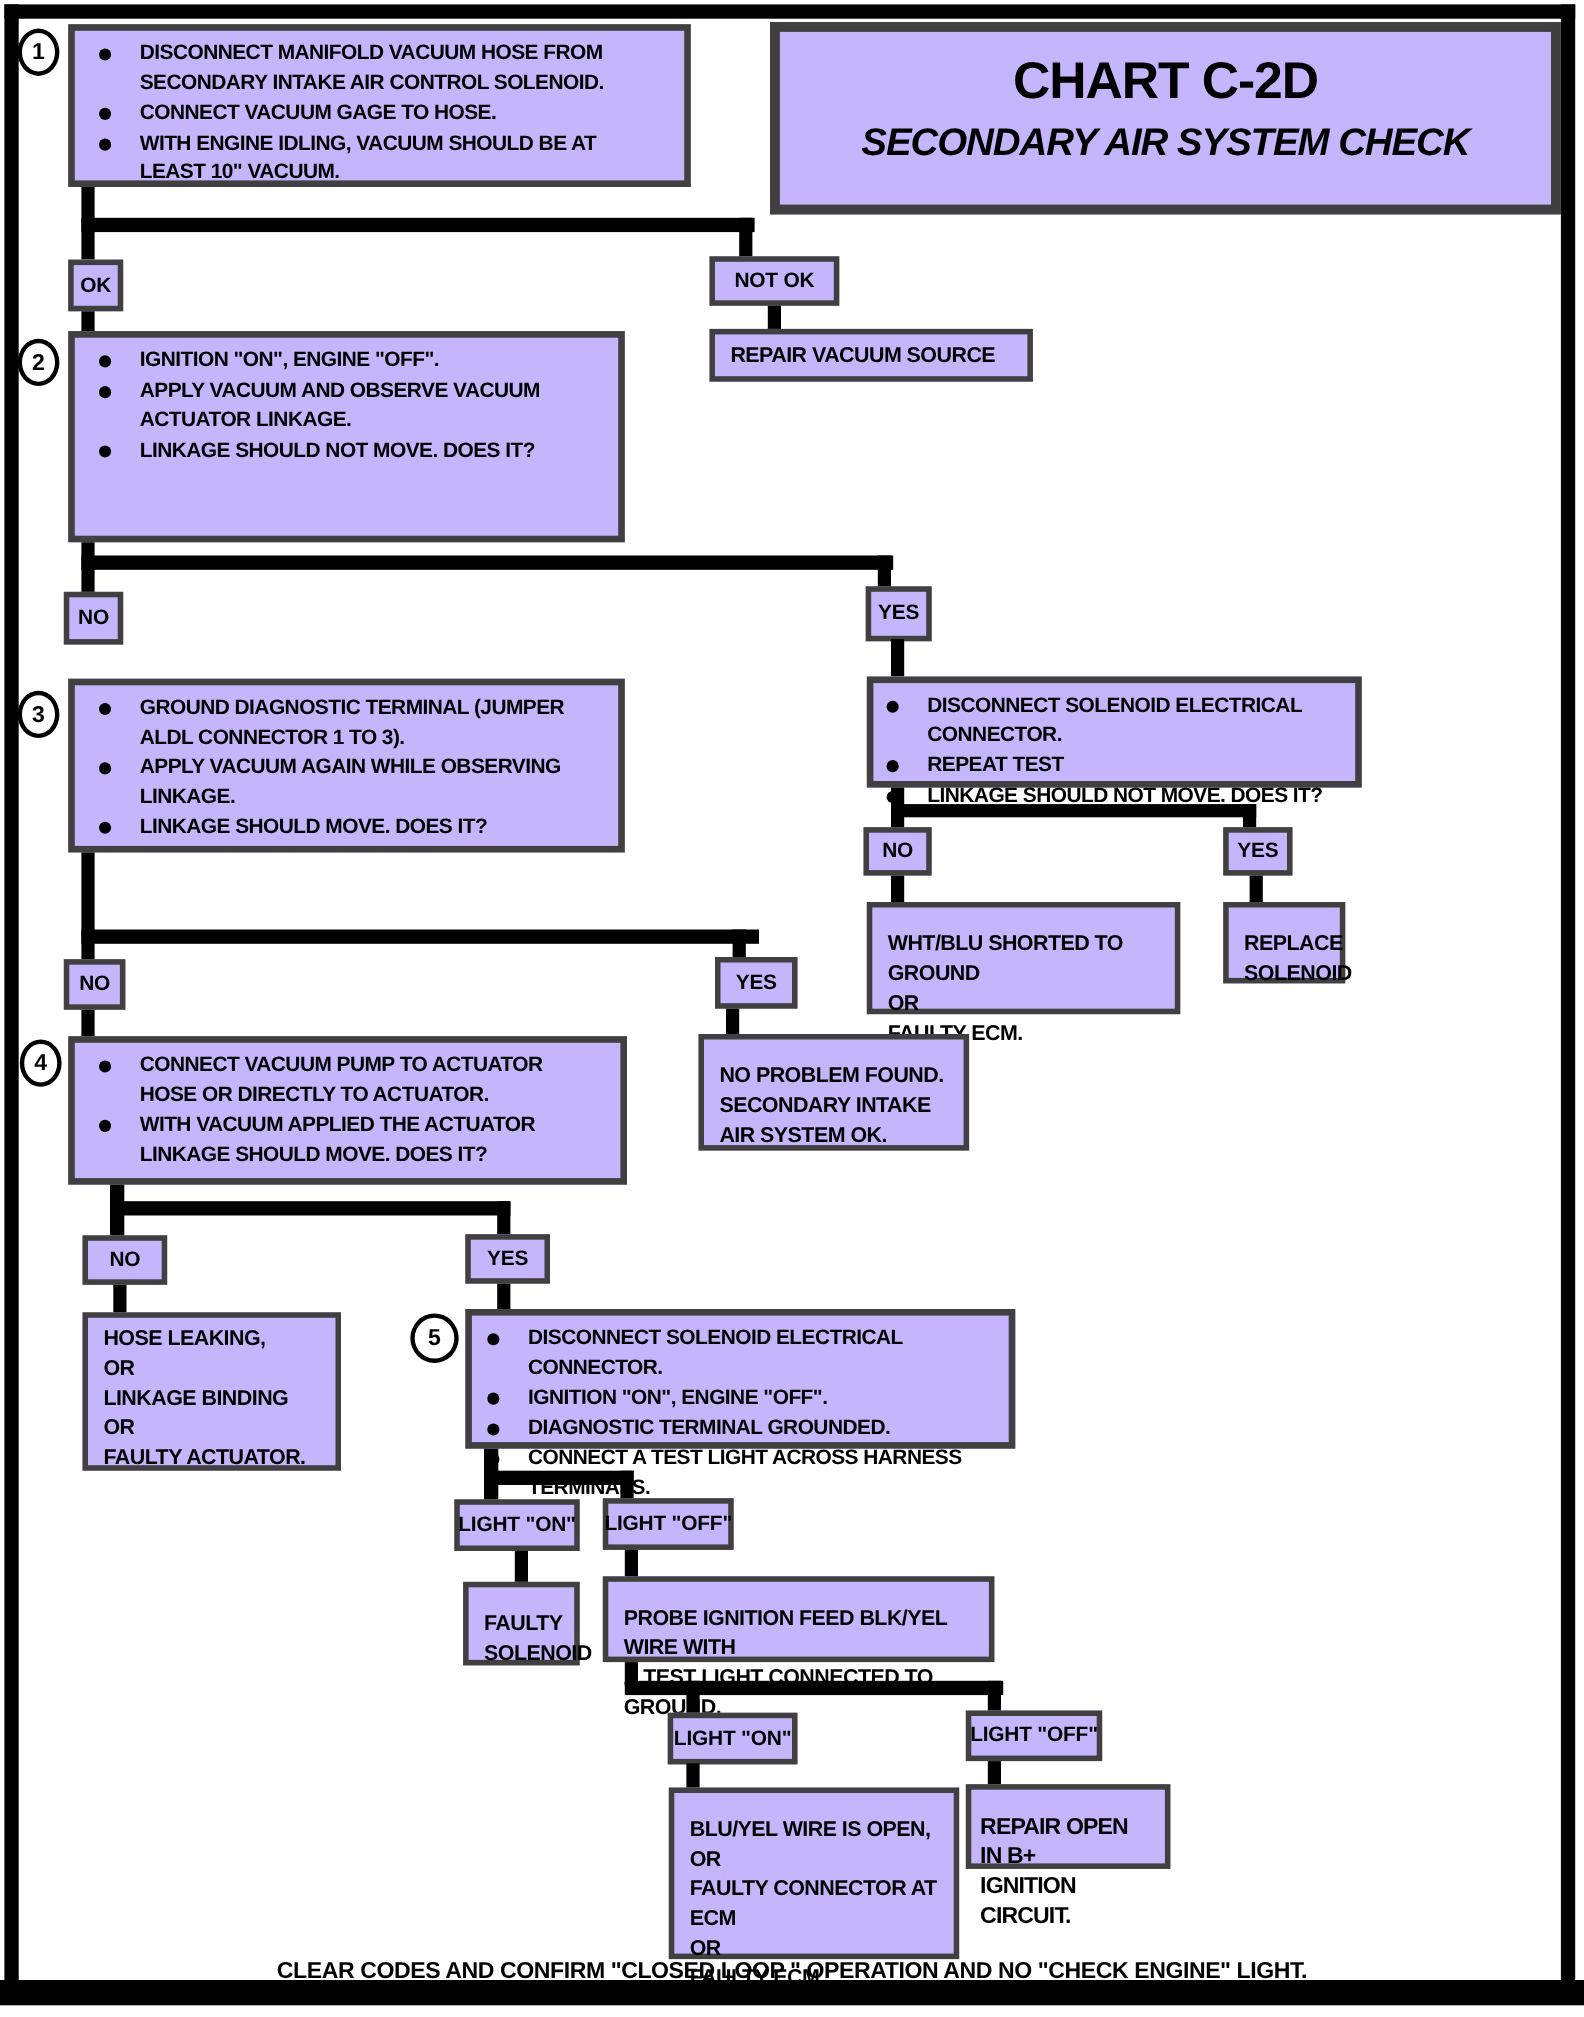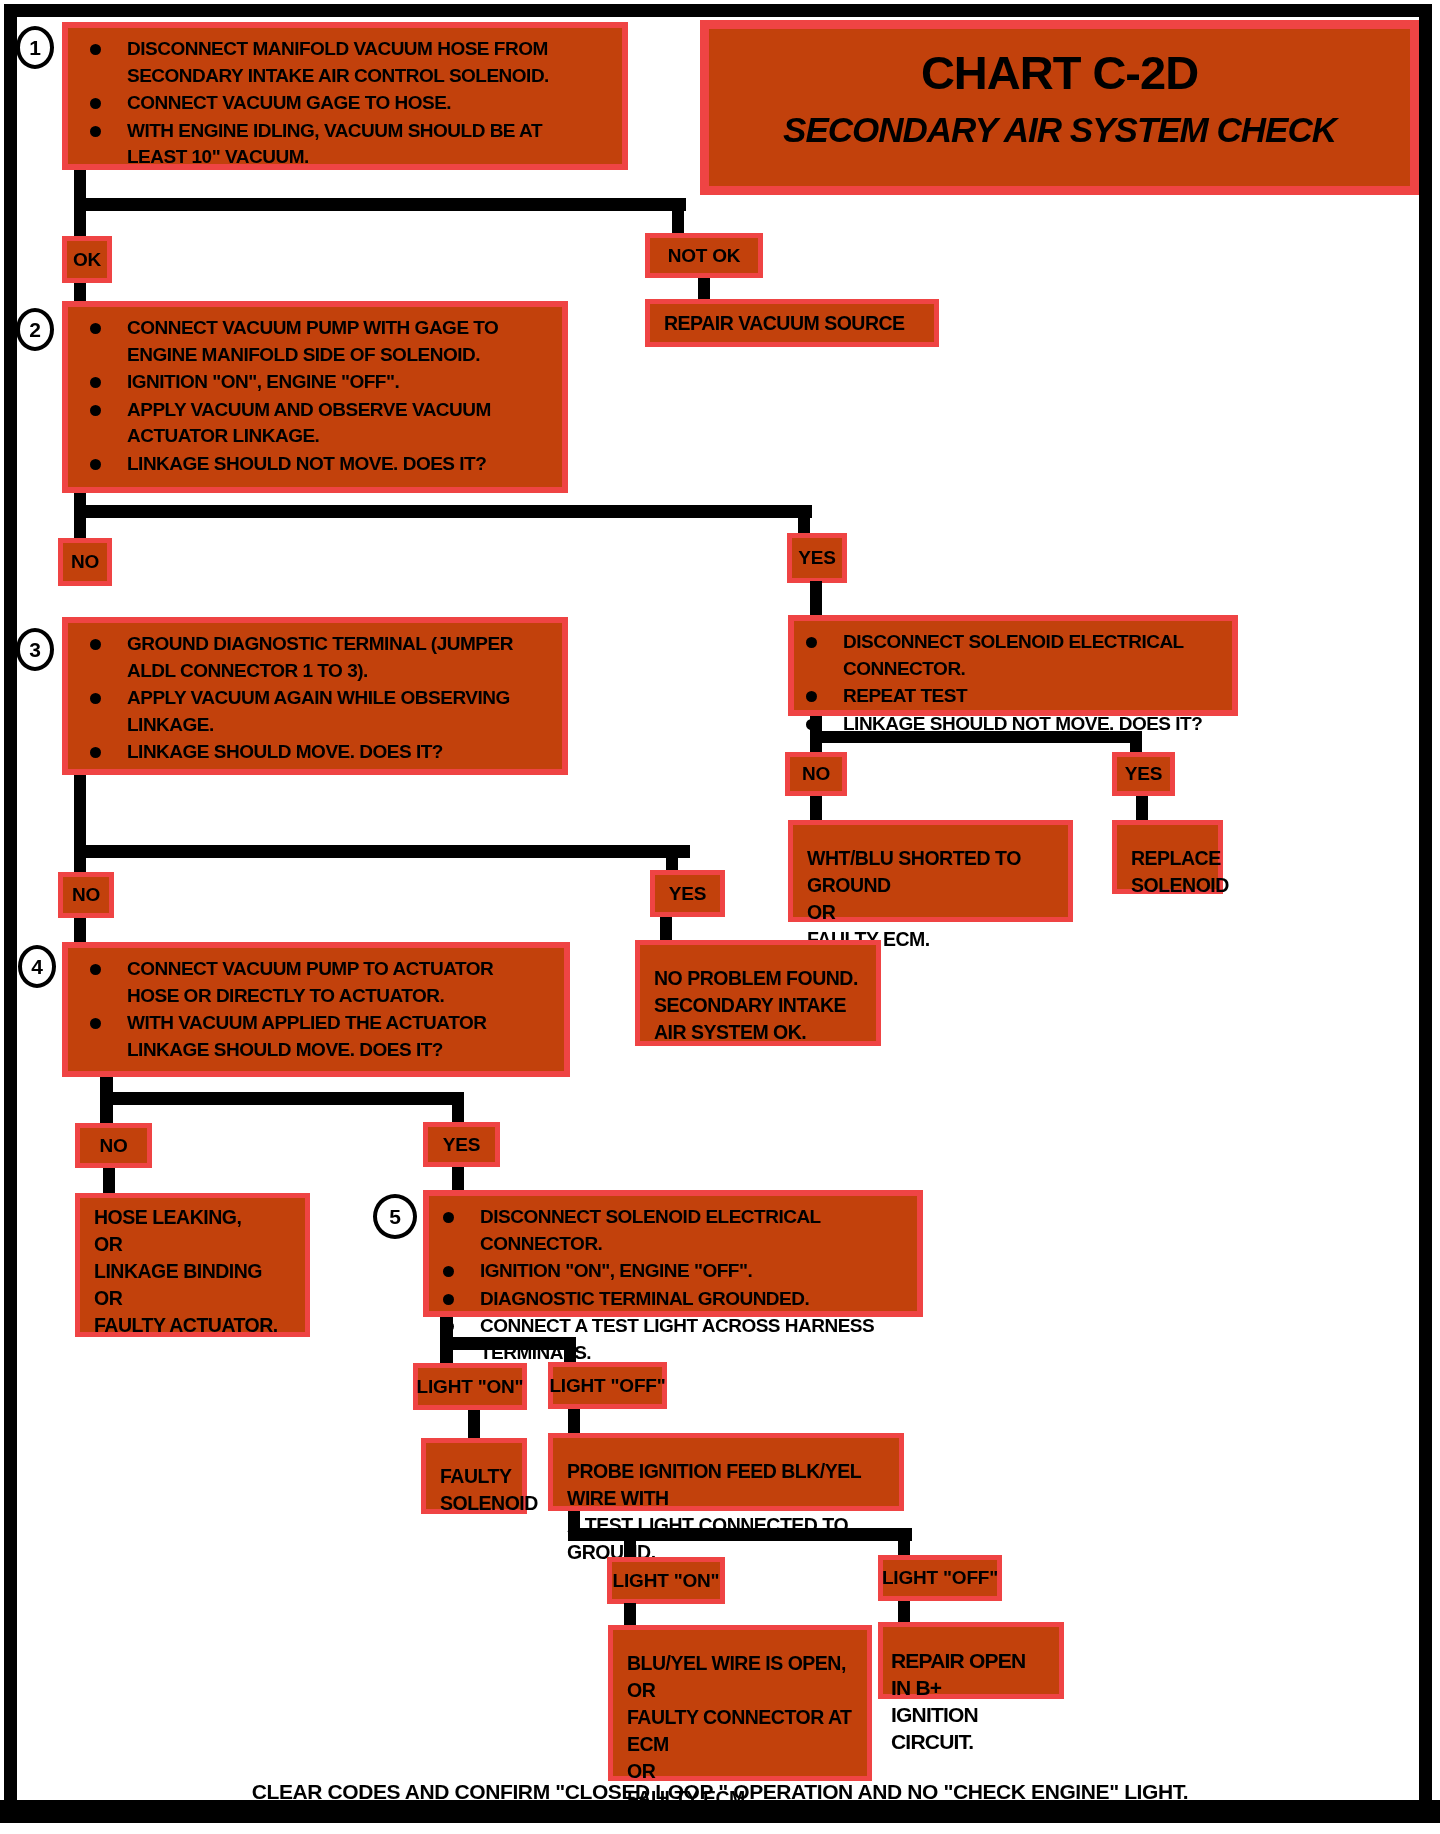--- a/index.html
+++ b/index.html
@@ -3,21 +3,21 @@
 <meta charset="utf-8">
 <style>
   html,body{margin:0;padding:0;background:#e8e8e8;}
   #canvas{
     position:relative;width:1440px;height:1834px;background:#ffffff;
     font-family:"Liberation Sans",sans-serif;font-weight:700;color:#000;
     overflow:hidden;margin:0 auto;
   }
   .frame{position:absolute;background:#000;}
   .conn{position:absolute;background:#000;}
-  .box{position:absolute;border:5px solid #ef4444;background:#c2410c;box-sizing:border-box;}
+  .box{position:absolute;border:5px solid #404040;background:#c4b5fd;box-sizing:border-box;}
   .stepbox{border-width:6px;padding:8px 8px 4px 16px;}
   .titlebox{border-width:9px;text-align:center;}
   .title-l1{font-size:47px;letter-spacing:-1px;margin-top:16px;}
   .title-l2{font-size:35px;letter-spacing:-1px;margin-top:10px;font-style:italic;}
   .label{display:flex;align-items:center;justify-content:center;
          font-size:19px;letter-spacing:-0.2px;white-space:nowrap;}
   .outcome{padding:20px 10px 4px 14px;font-size:19.5px;line-height:27px;letter-spacing:-0.5px;}
   .vcenter{display:flex;align-items:center;}
   .pre{white-space:pre-line;}
   .bullet-row{display:flex;margin-bottom:1px;}
@@ -73,25 +73,20 @@
   <div class="conn" style="left:698px;top:278px;width:12px;height:23px;"></div>
   <div class="box outcome vcenter" style="left:645px;top:299px;width:294px;height:48px;padding-top:0;padding-bottom:0;">
     <span class="pre">REPAIR VACUUM SOURCE</span>
   </div>
 
   <div class="conn" style="left:74px;top:283px;width:12px;height:20px;"></div>
   <div class="circ" style="left:16px;top:308px;">2</div>
   <div class="box stepbox" style="left:62px;top:301px;width:506px;height:192px;">
     <div class="bullet-row">
         <span class="dot"></span>
-        <span class="btext pre">CONNECT VACUUM PUMP WITH GAGE TO
-ENGINE MANIFOLD SIDE OF SOLENOID.</span>
-      </div>
-    <div class="bullet-row">
-        <span class="dot"></span>
         <span class="btext pre">IGNITION "ON", ENGINE "OFF".</span>
       </div>
     <div class="bullet-row">
         <span class="dot"></span>
         <span class="btext pre">APPLY VACUUM AND OBSERVE VACUUM
 ACTUATOR LINKAGE.</span>
       </div>
     <div class="bullet-row">
         <span class="dot"></span>
         <span class="btext pre">LINKAGE SHOULD NOT MOVE.  DOES IT?</span>

